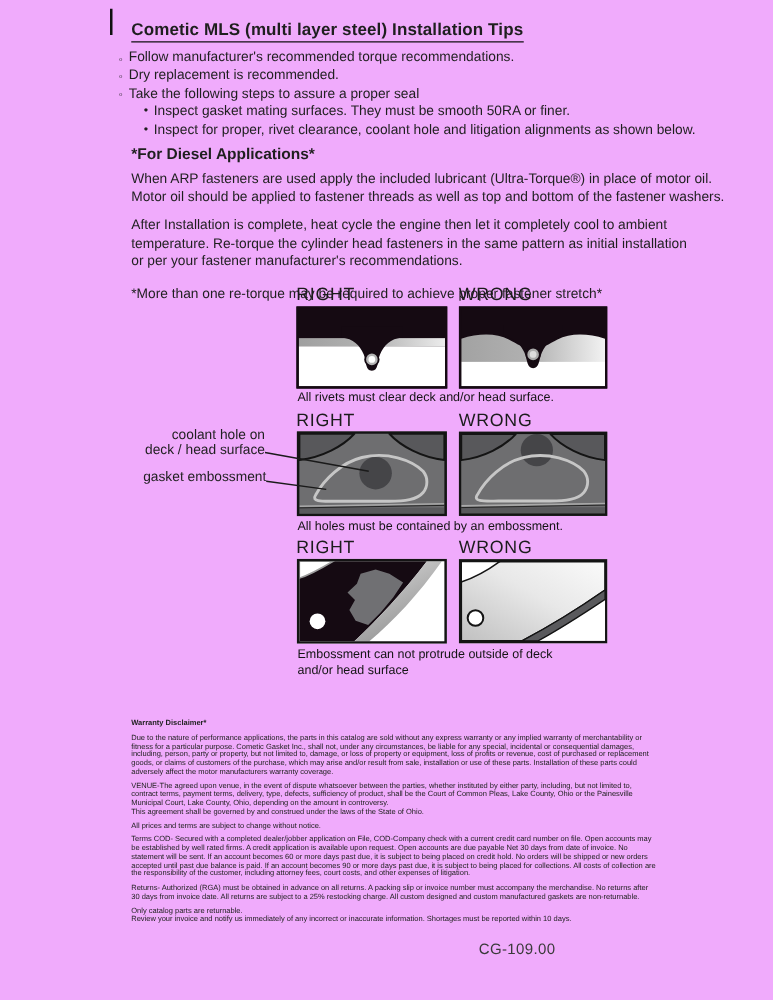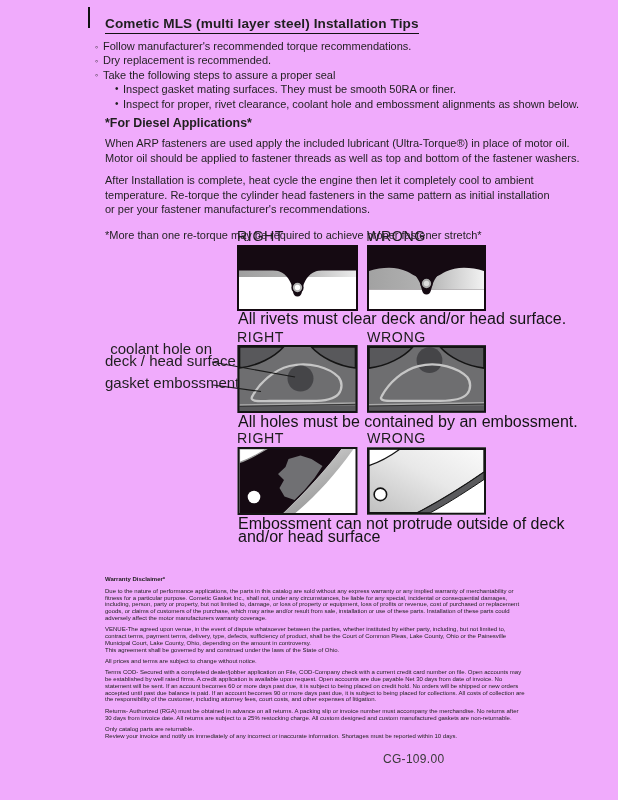--- a/index.html
+++ b/index.html
@@ -20,22 +20,22 @@
   .b-marker.filled{font-size:10px;}
 
   .diesel{left:105px;top:116px;font-size:11px;}
   .d-head{font-size:12.4px;font-weight:bold;margin-bottom:6px;}
   .d-para{line-height:14.6px;margin-bottom:8px;white-space:nowrap;}
   .d-note{margin-top:12px;white-space:nowrap;}
 
   .dg-title{font-size:14.2px;letter-spacing:.6px;color:#1c1c1c;text-align:left;}
   .panel{line-height:0;}
   .panel svg{display:block;}
-  .caption{font-size:16px;color:#141414;line-height:12.6px;white-space:nowrap;}
-  .dg-label{font-size:15px;text-align:right;line-height:11.6px;white-space:nowrap;}
+  .caption{font-size:10px;color:#141414;line-height:12.6px;white-space:nowrap;}
+  .dg-label{font-size:11px;text-align:right;line-height:11.6px;white-space:nowrap;}
   .leader{pointer-events:none;}
 
   .disclaimer{left:105px;top:576px;width:420px;font-size:6px;line-height:6.8px;color:#222;}
   .disc-head{font-weight:bold;margin-bottom:5px;}
   .disc-p{margin-bottom:4.5px;}
   .disc-p .nl{display:block;}
 
   .footer-code{left:383px;top:752px;font-size:12px;color:#3a3a3a;letter-spacing:.3px;text-align:right;}
 </style>
 </head>
@@ -61,21 +61,21 @@
     <div class="b-row">
       <span class="b-marker open">◦</span>
       <span>Take the following steps to assure a proper seal</span>
     </div>
     <div class="b-row sub">
       <span class="b-marker filled">•</span>
       <span>Inspect gasket mating surfaces.  They must be smooth 50RA or finer.</span>
     </div>
     <div class="b-row sub">
       <span class="b-marker filled">•</span>
-      <span>Inspect for proper, rivet clearance, coolant hole and embossment alignments as shown below.</span>
+      <span>Inspect for proper, rivet clearance, coolant hole and litigation alignments as shown below.</span>
     </div>
   </div>
 
   <div class="abs diesel">
     <div class="d-head">*For Diesel Applications*</div>
     <div class="d-para">
       <div>When ARP fasteners are used apply the included lubricant (Ultra-Torque®) in place of motor oil.</div>
       <div>Motor oil should be applied to fastener threads as well as top and bottom of the fastener washers.</div>
     </div>
     <div class="d-para">

